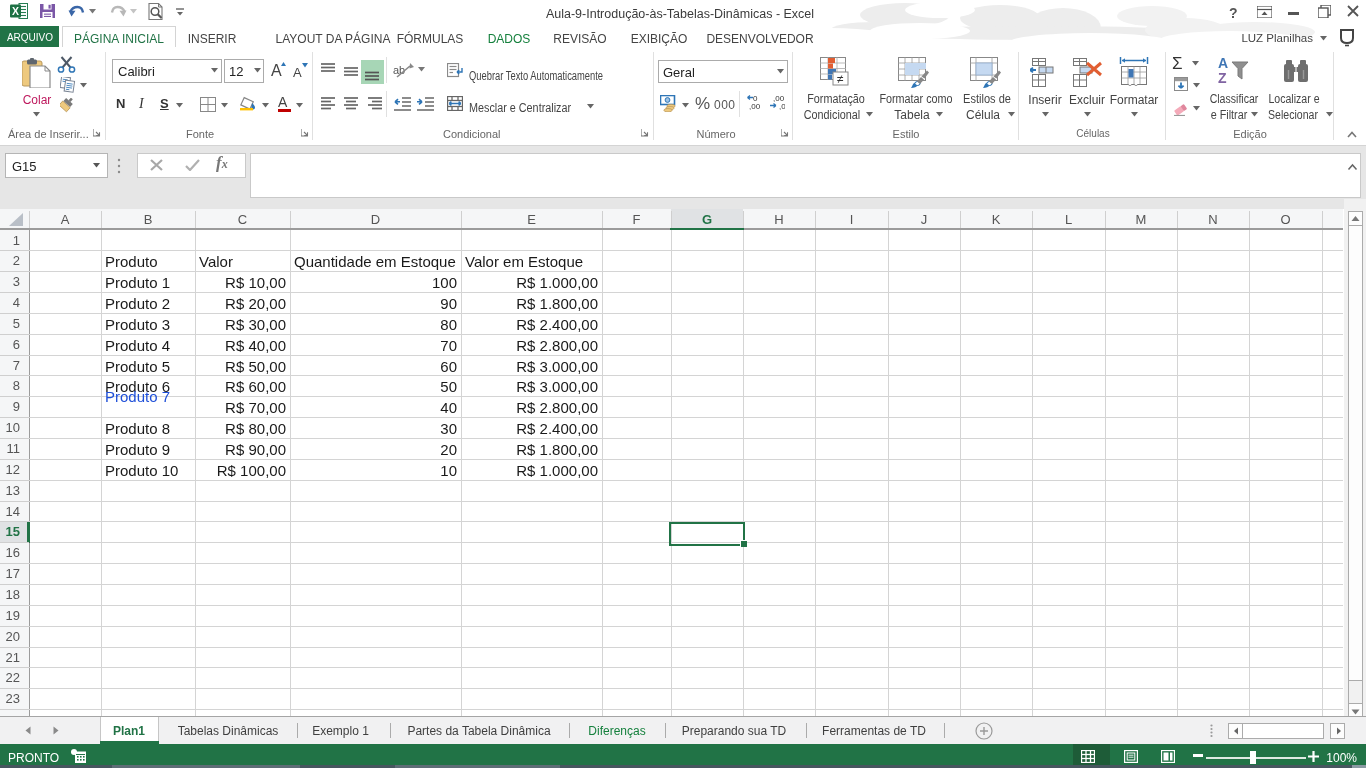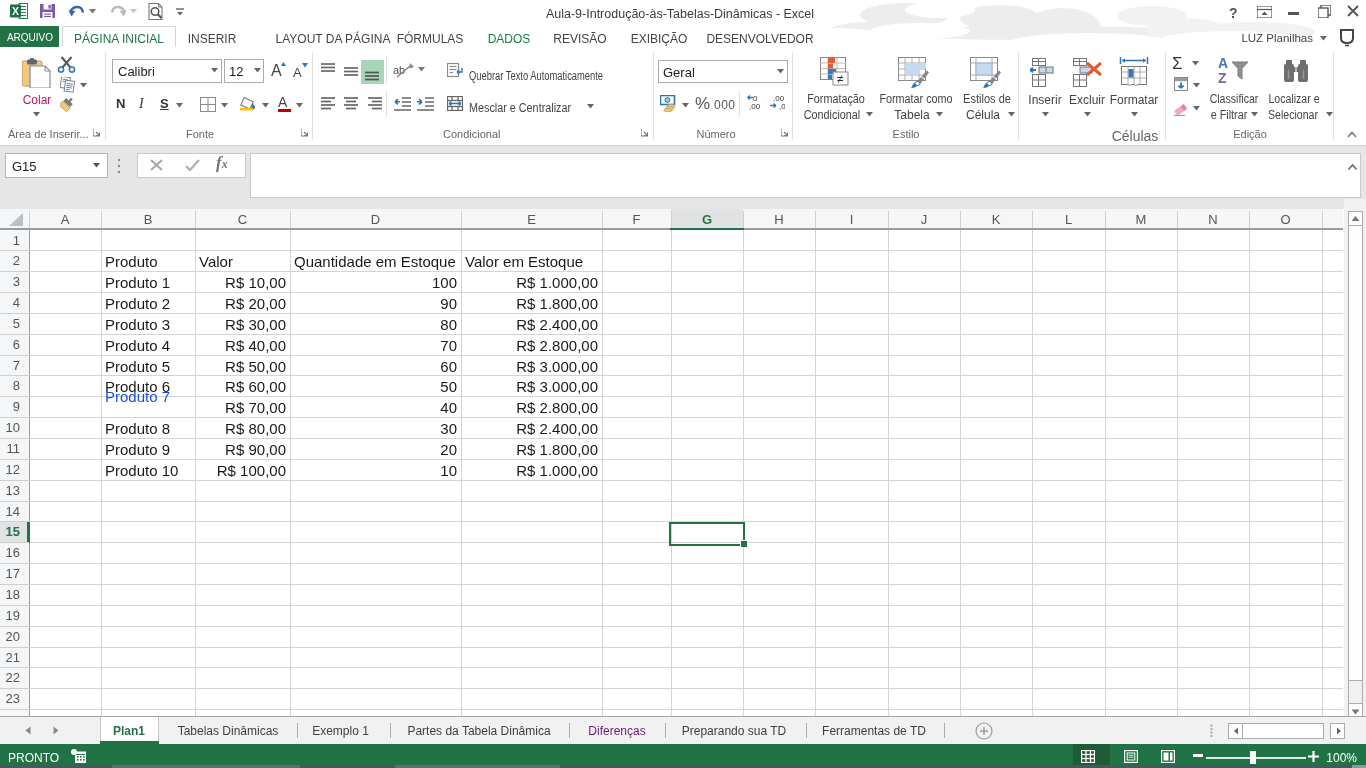--- a/index.html
+++ b/index.html
@@ -460,21 +460,21 @@
       <line x1="15" y1="11.5" x2="15" y2="29.5"></line>
       <line x1="21" y1="11.5" x2="21" y2="29.5"></line>
     </g>
 <rect x="9.5" y="14" width="5" height="8.5" fill="#3f76b5"></rect>
 <path d="M9 29 C10 31 12 31 13 29 M15 29 C16 31 18 31 19 29" stroke="#777" fill="#fff" stroke-width="1"></path>
   </svg>
 <div style="position:absolute;left:1134px;top:93px;transform:translateX(-50%);font-size:12px;color:#444;font-weight:normal;white-space:nowrap;text-align:center;">Formatar</div>
 <svg style="position:absolute;left:1131px;top:112px" width="7" height="5" viewBox="0 0 7 5">
     <path d="M0 0 L7 0 L3.5 4.5 Z" fill="#666"></path>
   </svg>
-<div style="position:absolute;left:1093px;top:128px;transform:translateX(-50%);font-size:14px;color:#666;font-weight:normal;white-space:nowrap;text-align:center;margin-left:42px;">Células</div>
+<div style="position:absolute;left:1093px;top:128px;transform:translateX(-50%);font-size:10px;color:#666;font-weight:normal;white-space:nowrap;text-align:center;">Células</div>
 <div style="position:absolute;left:1172px;top:54px;font-size:17px;color:#333;font-weight:normal;white-space:nowrap;">Σ</div>
 <svg style="position:absolute;left:1192px;top:61px" width="7" height="5" viewBox="0 0 7 5">
     <path d="M0 0 L7 0 L3.5 4.5 Z" fill="#666"></path>
   </svg>
 <svg style="position:absolute;left:1174px;top:77px" width="15" height="15" viewBox="0 0 15 15">
     <rect x="0.5" y="0.5" width="13" height="13" fill="#fff" stroke="#8a8a8a"></rect>
     <rect x="1" y="1" width="12" height="3.2" fill="#9a9a9a"></rect>
 <path d="M7 5.5 L7 11 M7 11 L4.4 8.6 M7 11 L9.6 8.6" stroke="#2e75b6" stroke-width="1.8" fill="none"></path>
   </svg>
 <svg style="position:absolute;left:1193px;top:83px" width="7" height="5" viewBox="0 0 7 5">
@@ -741,21 +741,21 @@
   </svg>
 <svg style="position:absolute;left:52px;top:726px" width="8" height="9" viewBox="0 0 8 9">
     <path d="M1.5 0.5 L6.5 4.5 L1.5 8.5 Z" fill="#8a8a8a"></path>
   </svg>
 <div style="position:absolute;left:100px;top:717px;width:59px;height:27px;background:#fff;border-left:1px solid #c6c6c6;border-right:1px solid #c6c6c6;"></div>
 <div style="position:absolute;left:100px;top:741px;width:59px;height:3px;background:#217346;"></div>
 <div style="position:absolute;left:129px;top:724px;transform:translateX(-50%);font-size:12px;color:#217346;font-weight:bold;white-space:nowrap;text-align:center;">Plan1</div>
 <div style="position:absolute;left:228px;top:724px;transform:translateX(-50%);font-size:12px;color:#3f3f3f;font-weight:normal;white-space:nowrap;text-align:center;">Tabelas Dinâmicas</div>
 <div style="position:absolute;left:340.5px;top:724px;transform:translateX(-50%);font-size:12px;color:#3f3f3f;font-weight:normal;white-space:nowrap;text-align:center;">Exemplo 1</div>
 <div style="position:absolute;left:479px;top:724px;transform:translateX(-50%);font-size:12px;color:#3f3f3f;font-weight:normal;white-space:nowrap;text-align:center;">Partes da Tabela Dinâmica</div>
-<div style="position:absolute;left:617px;top:724px;transform:translateX(-50%);font-size:12px;color:#701a75;font-weight:normal;white-space:nowrap;text-align:center;">Diferenças</div>
+<div style="position:absolute;left:617px;top:724px;transform:translateX(-50%);font-size:12px;color:#15803d;font-weight:normal;white-space:nowrap;text-align:center;">Diferenças</div>
 <div style="position:absolute;left:734px;top:724px;transform:translateX(-50%);font-size:12px;color:#3f3f3f;font-weight:normal;white-space:nowrap;text-align:center;">Preparando sua TD</div>
 <div style="position:absolute;left:874px;top:724px;transform:translateX(-50%);font-size:12px;color:#3f3f3f;font-weight:normal;white-space:nowrap;text-align:center;">Ferramentas de TD</div>
 <div style="position:absolute;left:297px;top:723px;width:1px;height:15px;background:#ababab;"></div>
 <div style="position:absolute;left:390px;top:723px;width:1px;height:15px;background:#ababab;"></div>
 <div style="position:absolute;left:569px;top:723px;width:1px;height:15px;background:#ababab;"></div>
 <div style="position:absolute;left:665px;top:723px;width:1px;height:15px;background:#ababab;"></div>
 <div style="position:absolute;left:806px;top:723px;width:1px;height:15px;background:#ababab;"></div>
 <div style="position:absolute;left:944px;top:723px;width:1px;height:15px;background:#ababab;"></div>
 <svg style="position:absolute;left:975px;top:722px" width="18" height="18" viewBox="0 0 18 18">
     <circle cx="9" cy="9" r="8" fill="none" stroke="#9a9a9a" stroke-width="1.2"></circle>

